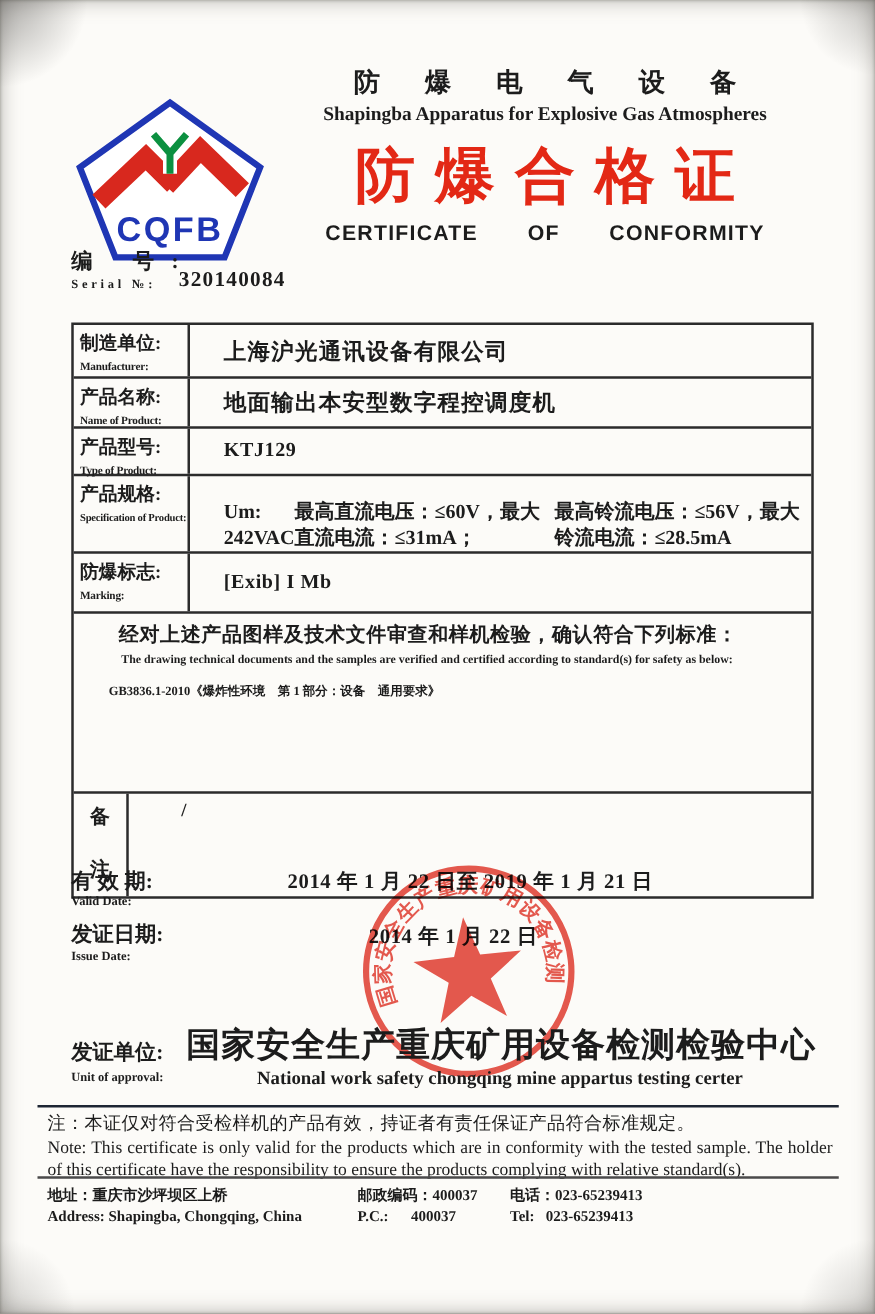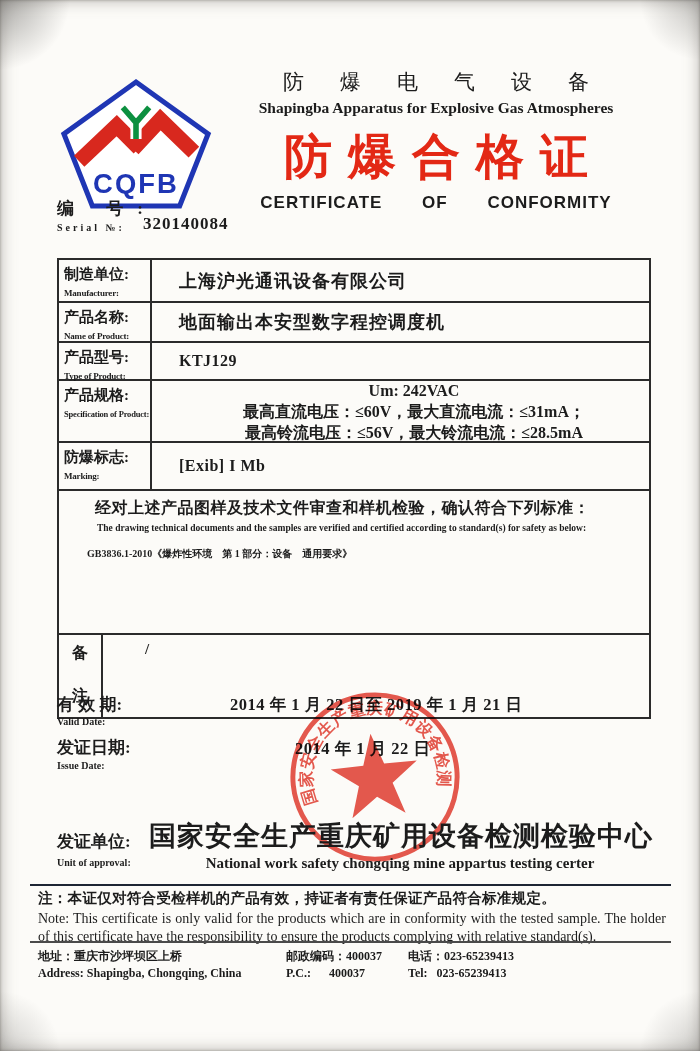--- a/index.html
+++ b/index.html
@@ -13,21 +13,21 @@
     content:"";position:absolute;inset:0;pointer-events:none;
     background:
       radial-gradient(circle at 0% 0%, rgba(50,48,45,.40), transparent 70px),
       radial-gradient(circle at 100% 0%, rgba(50,48,45,.28), transparent 60px),
       radial-gradient(circle at 0% 100%, rgba(50,48,45,.22), transparent 60px),
       radial-gradient(circle at 100% 100%, rgba(50,48,45,.22), transparent 60px);
   }
   
   .logo{position:absolute;left:58px;top:78px;}
   .titles{position:absolute;left:222px;top:52px;width:428px;text-align:center;}
-  .title-cn{font-size:21px;font-weight:normal;letter-spacing:36px;white-space:nowrap;margin-top:16px;}
+  .title-cn{font-size:21px;font-weight:bold;letter-spacing:36px;white-space:nowrap;}
   .title-cn span{margin-right:-36px;}
   .title-en{font-size:15.5px;font-weight:bold;margin-top:3px;white-space:nowrap;}
   .cert-cn{font-size:48px;font-weight:bold;color:#e32815;letter-spacing:16px;margin-top:8px;white-space:nowrap;}
   .cert-cn span{margin-right:-16px;}
   .cert-en{font-size:17px;font-weight:bold;word-spacing:34px;letter-spacing:1px;margin-top:4px;
            font-family:"Liberation Sans","DejaVu Sans",sans-serif;white-space:nowrap;}
   
   .serial{position:absolute;left:57px;top:197px;}
   .serial-cn{font-size:17px;font-weight:bold;letter-spacing:14px;}
   .serial-en{font-size:10px;font-weight:bold;letter-spacing:3px;margin-top:2px;}
@@ -35,21 +35,21 @@
   
   .cert-table{position:absolute;left:57px;top:258px;width:594px;border:2px solid #2b2b2b;box-sizing:border-box;}
   .t-row{display:flex;border-bottom:2px solid #2b2b2b;box-sizing:border-box;}
   .t-row:last-child{border-bottom:none;}
   .t-label{flex:0 0 93px;width:93px;border-right:2px solid #2b2b2b;padding:5px 1px 2px 5px;box-sizing:border-box;}
   .lab-cn{font-size:15px;font-weight:bold;}
   .lab-en{font-size:9px;font-weight:bold;margin-top:4px;letter-spacing:-0.2px;white-space:nowrap;}
   .t-value{flex:1;display:flex;align-items:center;padding-left:27px;font-weight:bold;box-sizing:border-box;}
   .v18{font-size:18px;letter-spacing:1px;}
   .v16{font-size:16px;letter-spacing:.5px;}
-  .spec{flex-direction:column;align-items:center;justify-content:center;font-size:16px;line-height:21px;}
+  .spec{flex-direction:row;align-items:flex-end;justify-content:center;font-size:16px;line-height:21px;}
   .t-row.full{display:block;padding:7px 10px 0 36px;}
   .std-intro-cn{font-size:16px;font-weight:bold;letter-spacing:.5px;}
   .std-intro-en{font-size:9.5px;font-weight:bold;margin:4px 0 7px 2px;}
   .std-item{font-size:10px;font-weight:bold;line-height:28px;margin-left:-8px;}
   .t-label.narrow{flex:0 0 44px;width:44px;display:flex;flex-direction:column;justify-content:space-between;
                   align-items:center;padding:8px 0 10px;font-size:16px;font-weight:bold;}
   .remark-val{align-items:flex-start;padding:6px 0 0 42px;font-size:15px;}
   
   .dates{position:absolute;left:57px;top:688px;width:594px;height:100px;}
   .d-cn{position:absolute;font-size:17px;font-weight:bold;white-space:nowrap;}
@@ -61,21 +61,21 @@
   
   .approval{position:absolute;left:57px;top:818px;width:594px;}
   .ap-label-cn{position:absolute;left:0;top:12px;font-size:17px;font-weight:bold;white-space:nowrap;}
   .ap-label-en{position:absolute;left:0;top:39px;font-size:10px;font-weight:bold;white-space:nowrap;}
   .ap-val-cn{position:absolute;left:92px;top:0;width:502px;font-size:27px;font-weight:bold;letter-spacing:1px;white-space:nowrap;}
   .ap-val-en{position:absolute;left:92px;top:37px;width:502px;text-align:center;font-size:15px;font-weight:bold;white-space:nowrap;}
   .divider1{position:absolute;left:30px;top:884px;width:641px;height:2px;background:#1d2533;}
   .divider2{position:absolute;left:30px;top:941px;width:641px;height:2px;background:#4a4a4a;}
   
   .note{position:absolute;left:38px;top:889px;width:628px;}
-  .note-cn{font-size:14.5px;font-weight:bold;letter-spacing:.3px;white-space:nowrap;}
+  .note-cn{font-size:14.5px;font-weight:normal;letter-spacing:.3px;white-space:nowrap;}
   .note-en{font-size:14px;line-height:18px;margin-top:2px;text-align:justify;}
   
   .footer{position:absolute;left:38px;top:948px;width:635px;display:grid;
           grid-template-columns:248px 122px 150px 115px;column-gap:0;}
   .f-col div{white-space:pre;}
   .f-cn{font-size:12px;font-weight:bold;line-height:17px;}
   .f-en{font-size:12px;font-weight:bold;line-height:17px;}
 </style>
 </head>
 <body>

